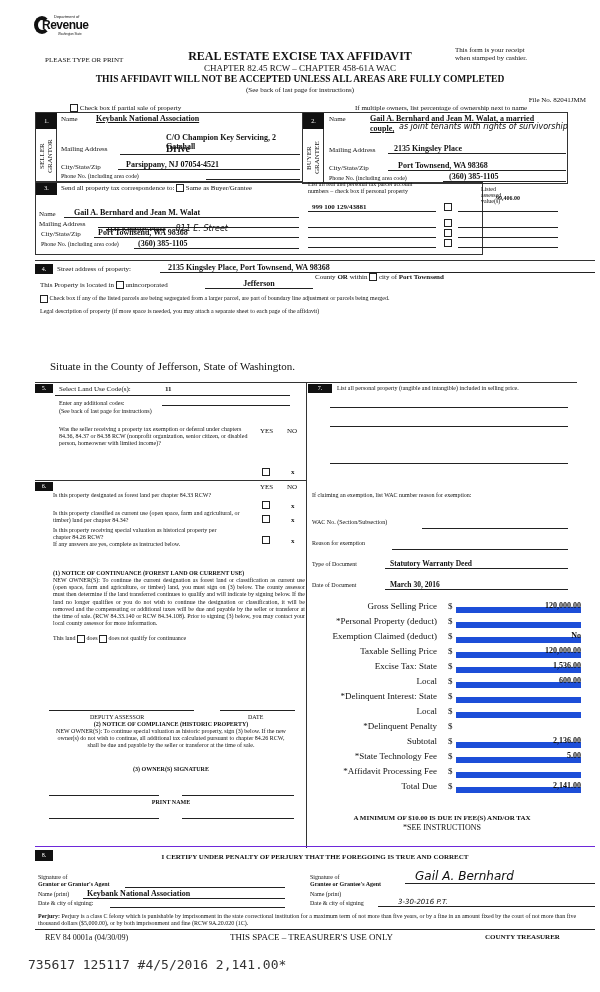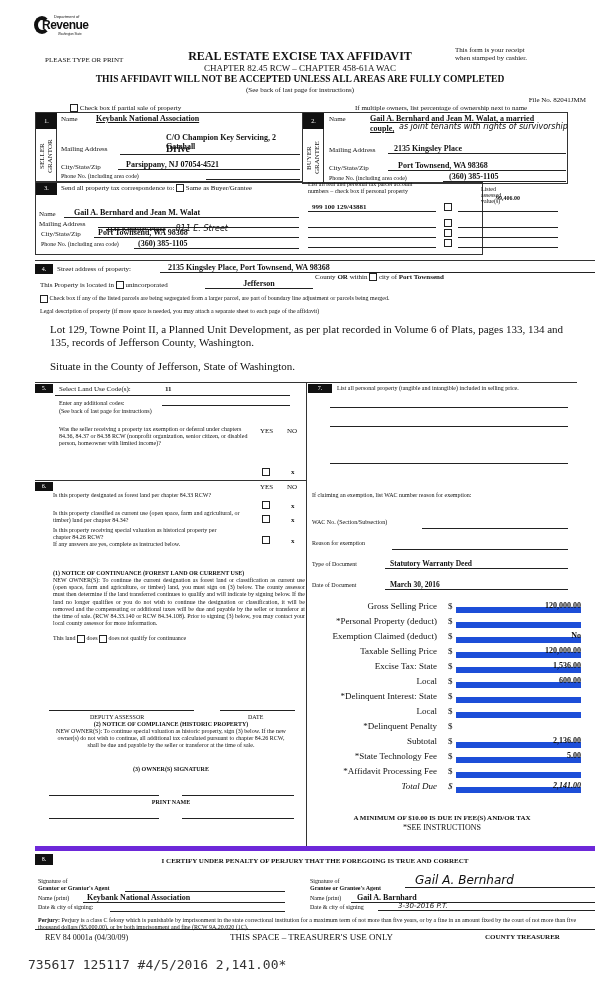--- a/index.html
+++ b/index.html
@@ -137,24 +137,20 @@
     <span>within</span>
     <span class="cb"></span>
     <span>city of</span>
     <span class="b">Port Townsend</span>
   </div>
   <div class="abs t6" style="left:5px;top:34px;white-space:nowrap;">
     <span class="cb"></span>
     <span>Check box if any of the listed parcels are being segregated from a larger parcel, are part of boundary line adjustment or parcels being merged.</span>
   </div>
   <div class="abs t6" style="left:5px;top:47px;">Legal description of property (if more space is needed, you may attach a separate sheet to each page of the affidavit)</div>
-  <div class="abs" style="left:15px;top:62px;font-size:11px;line-height:13px;white-space:nowrap;">
-    <div>Lot 129, Towne Point II, a Planned Unit Development, as per plat recorded in Volume 6 of Plats, pages 133, 134 and</div>
-    <div>135, records of Jefferson County, Washington.</div>
-  </div>
 </div>
 <div class="abs" style="left:50px;top:360px;font-size:11px;">Situate in the County of Jefferson, State of Washington.</div>
 
 <div class="abs" style="left:35px;top:382px;width:272px;height:98px;border-top:1px solid #333;border-right:1px solid #333;">
   <div class="badge abs" style="left:0;top:1px;width:18px;height:9px;line-height:9px;">5.</div>
   <div class="abs t7" style="left:24px;top:2px;">Select Land Use Code(s):</div>
   <div class="abs b t7" style="left:130px;top:2px;">11</div>
   <div class="abs ul" style="left:20px;top:12px;width:235px;height:1px;"></div>
   <div class="abs t6" style="left:24px;top:17px;">Enter any additional codes:</div>
   <div class="abs ul" style="left:127px;top:14px;width:128px;height:9px;"></div>
@@ -283,49 +279,48 @@
 <div class="fee-row" style="top:751px;">
   <span class="lbl">*State Technology Fee</span>
     <span class="dol">$</span>
     <span class="val">5.00</span>
 </div>
 <div class="fee-row" style="top:766px;">
   <span class="lbl">*Affidavit Processing Fee</span>
     <span class="dol">$</span>
     <span class="val"></span>
 </div>
-<div class="fee-row" style="top:781px;font-style:italic;">
+<div class="fee-row" style="top:781px;">
   <span class="lbl">Total Due</span>
     <span class="dol">$</span>
     <span class="val">2,141.00</span>
 </div>
 <div class="abs b t7" style="left:307px;width:270px;text-align:center;top:814px;">A MINIMUM OF $10.00 IS DUE IN FEE(S) AND/OR TAX</div>
 <div class="abs t7" style="left:307px;width:270px;text-align:center;top:823px;font-size:8px;">*SEE INSTRUCTIONS</div>
 
-<div class="abs" style="left:35px;top:846px;width:560px;height:84px;border-top:5px solid #6d28d9;">
+<div class="abs" style="left:35px;top:846px;width:560px;height:84px;border-top:1px solid #6d28d9;">
   <div class="badge abs" style="left:0;top:3px;width:18px;height:11px;">8.</div>
   <div class="abs b t7" style="left:0;width:560px;text-align:center;top:6px;">I CERTIFY UNDER PENALTY OF PERJURY THAT THE FOREGOING IS TRUE AND CORRECT</div>
 
   <div class="abs t6" style="left:3px;top:27px;line-height:7px;">
     <div>Signature of</div>
     <div class="b">Grantor or Grantor's Agent</div>
   </div>
   <div class="abs ul" style="left:90px;top:40px;width:160px;height:1px;"></div>
   <div class="abs t6" style="left:3px;top:44px;">Name (print)</div>
   <div class="abs b ul" style="left:48px;top:42px;width:202px;font-size:8px;padding-left:4px;">Keybank National Association</div>
   <div class="abs t6" style="left:3px;top:53px;">Date &amp; city of signing:</div>
   <div class="abs ul" style="left:75px;top:53px;width:175px;height:8px;"></div>
 
   <div class="abs t6" style="left:275px;top:27px;line-height:7px;white-space:nowrap;">
     <div>Signature of</div>
     <div class="b">Grantee or Grantee's Agent</div>
   </div>
   <div class="abs ul hand" style="left:370px;top:22px;width:190px;font-size:12px;padding-left:10px;">Gail A. Bernhard</div>
   <div class="abs t6" style="left:275px;top:44px;">Name (print)</div>
-  <div class="abs b ul" style="left:316px;top:42px;width:244px;font-size:8px;padding-left:6px;">Gail A. Barnhard</div>
   <div class="abs t6" style="left:275px;top:53px;">Date &amp; city of signing</div>
   <div class="abs ul hand" style="left:343px;top:51px;width:217px;font-size:7px;padding-left:20px;">3-30-2016  P.T.</div>
 
   <div class="abs t6" style="left:3px;top:66px;width:555px;line-height:7px;">
     <span class="b">Perjury:</span>
     <span>Perjury is a class C felony which is punishable by imprisonment in the state correctional institution for a maximum term of not more than five years, or by a fine in an amount fixed by the court of not more than five thousand dollars ($5,000.00), or by both imprisonment and fine (RCW 9A.20.020 (1C).</span>
   </div>
 </div>
 <div class="abs ul" style="left:35px;top:929px;width:560px;height:1px;"></div>
 

